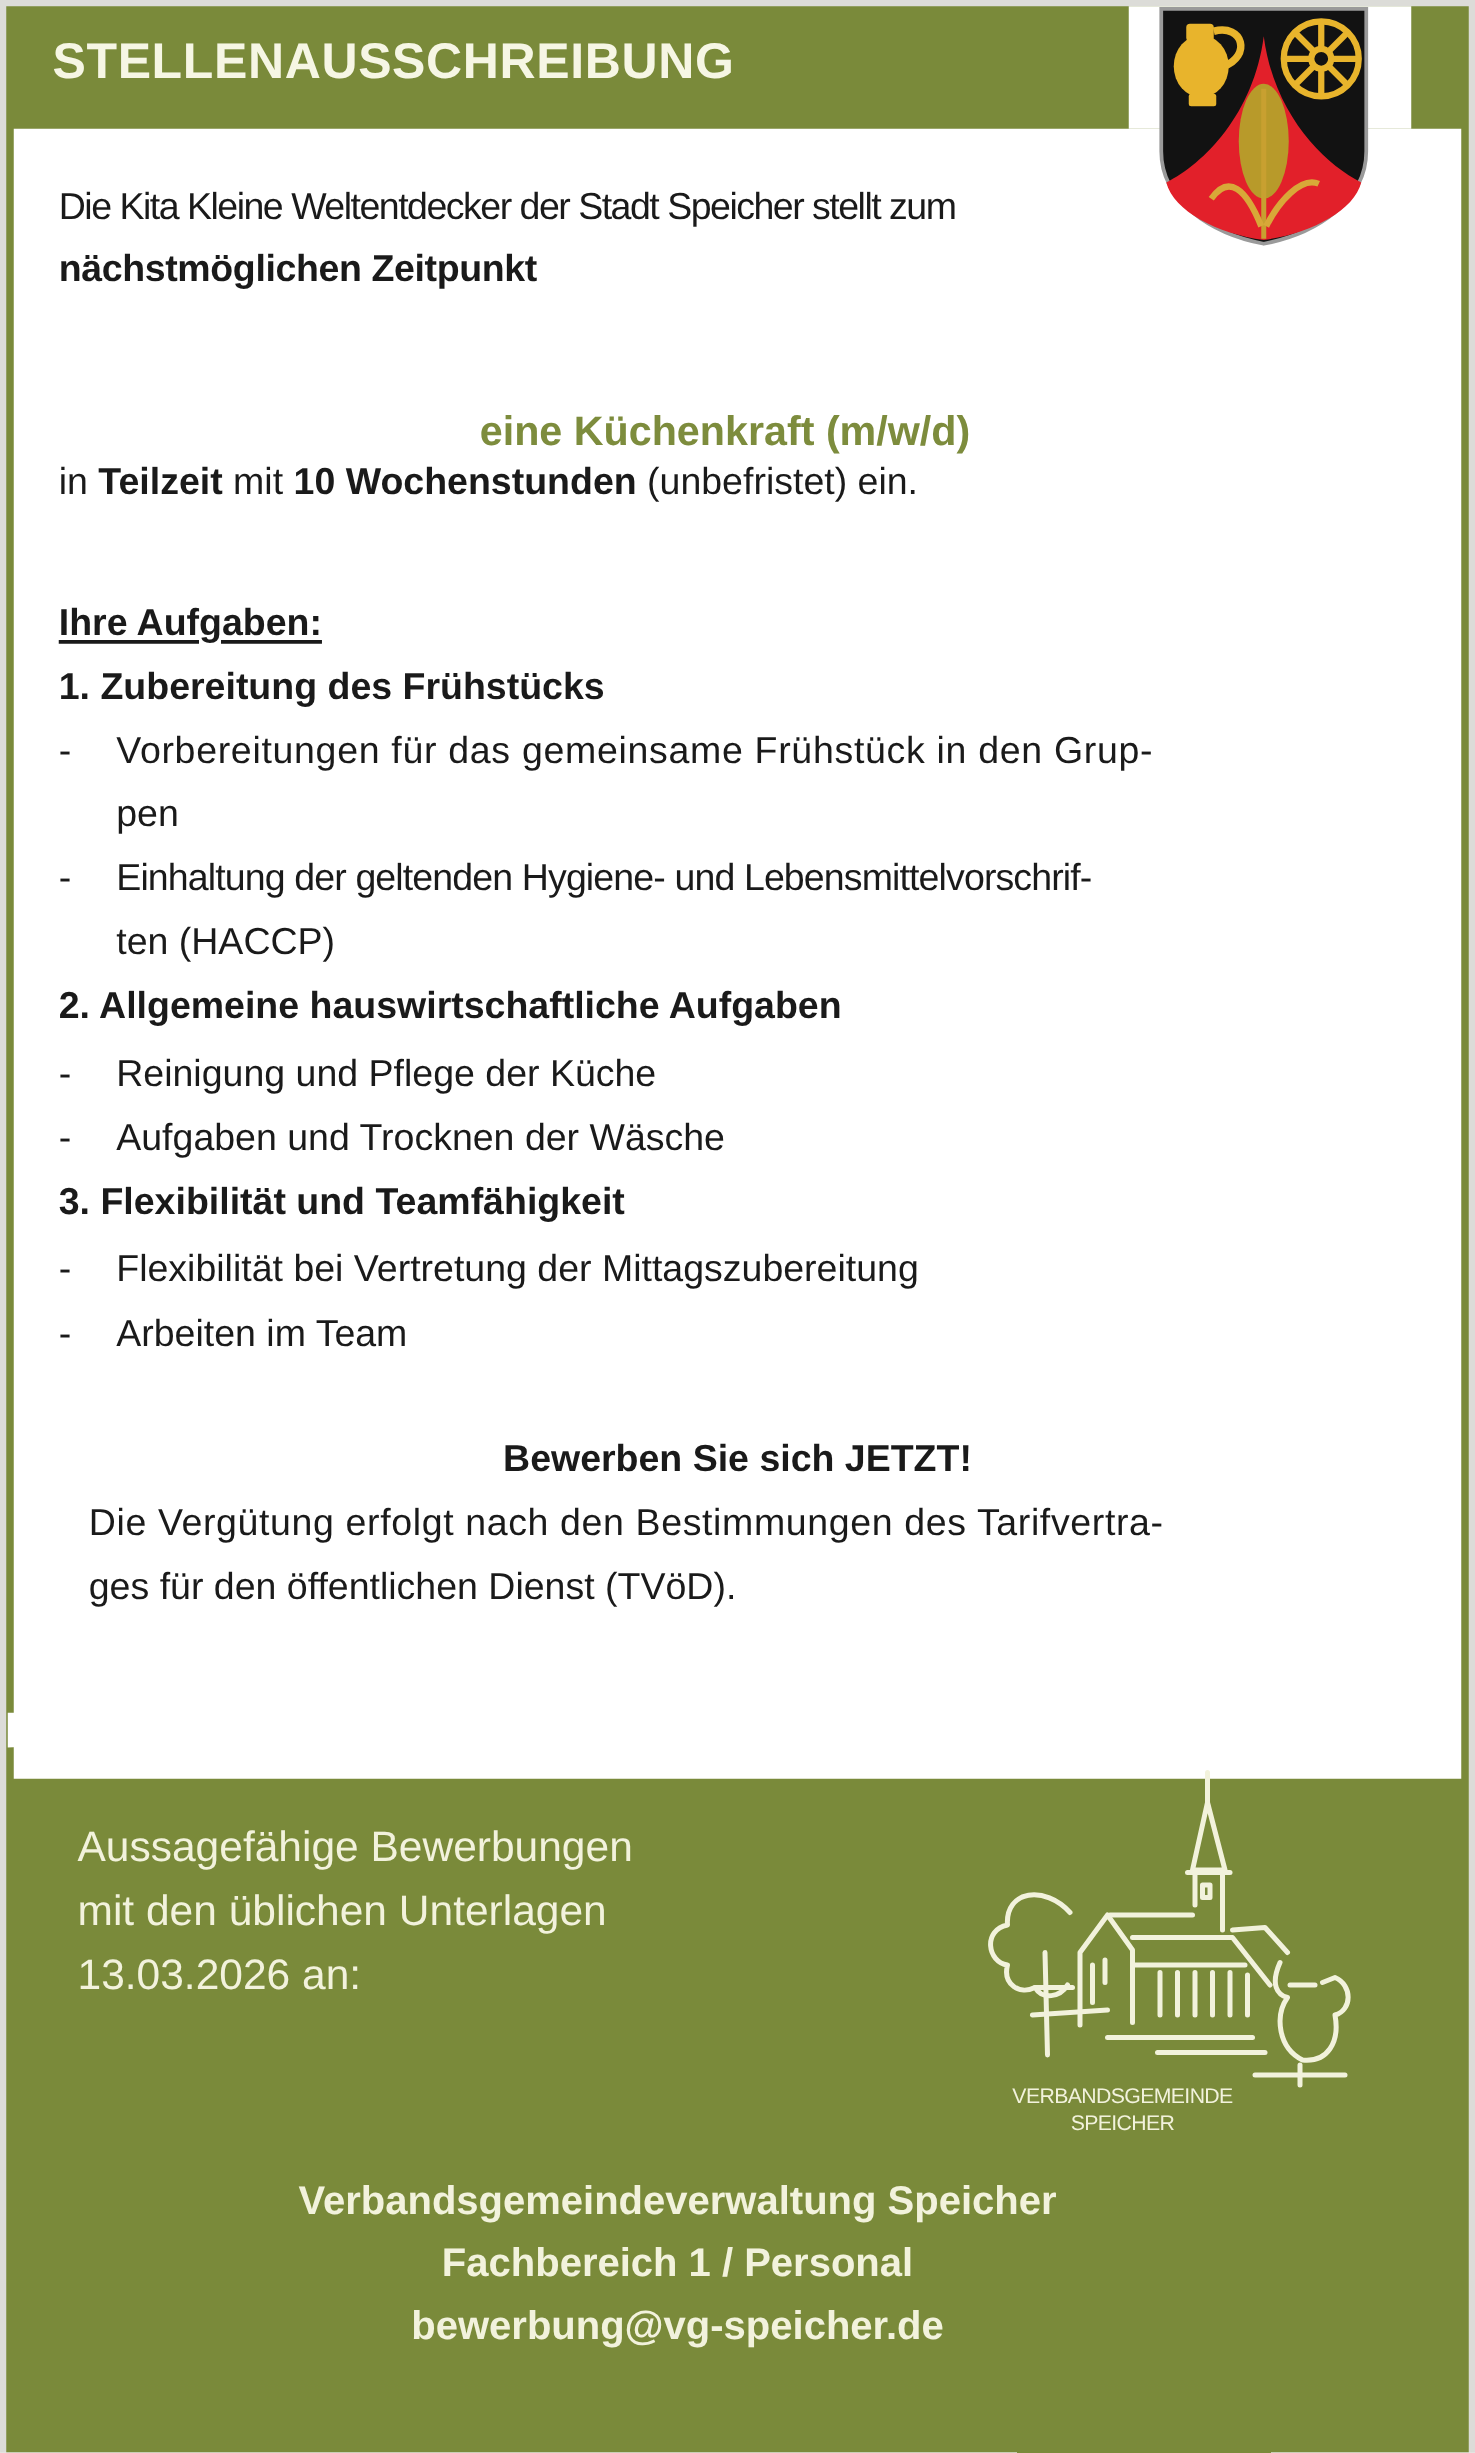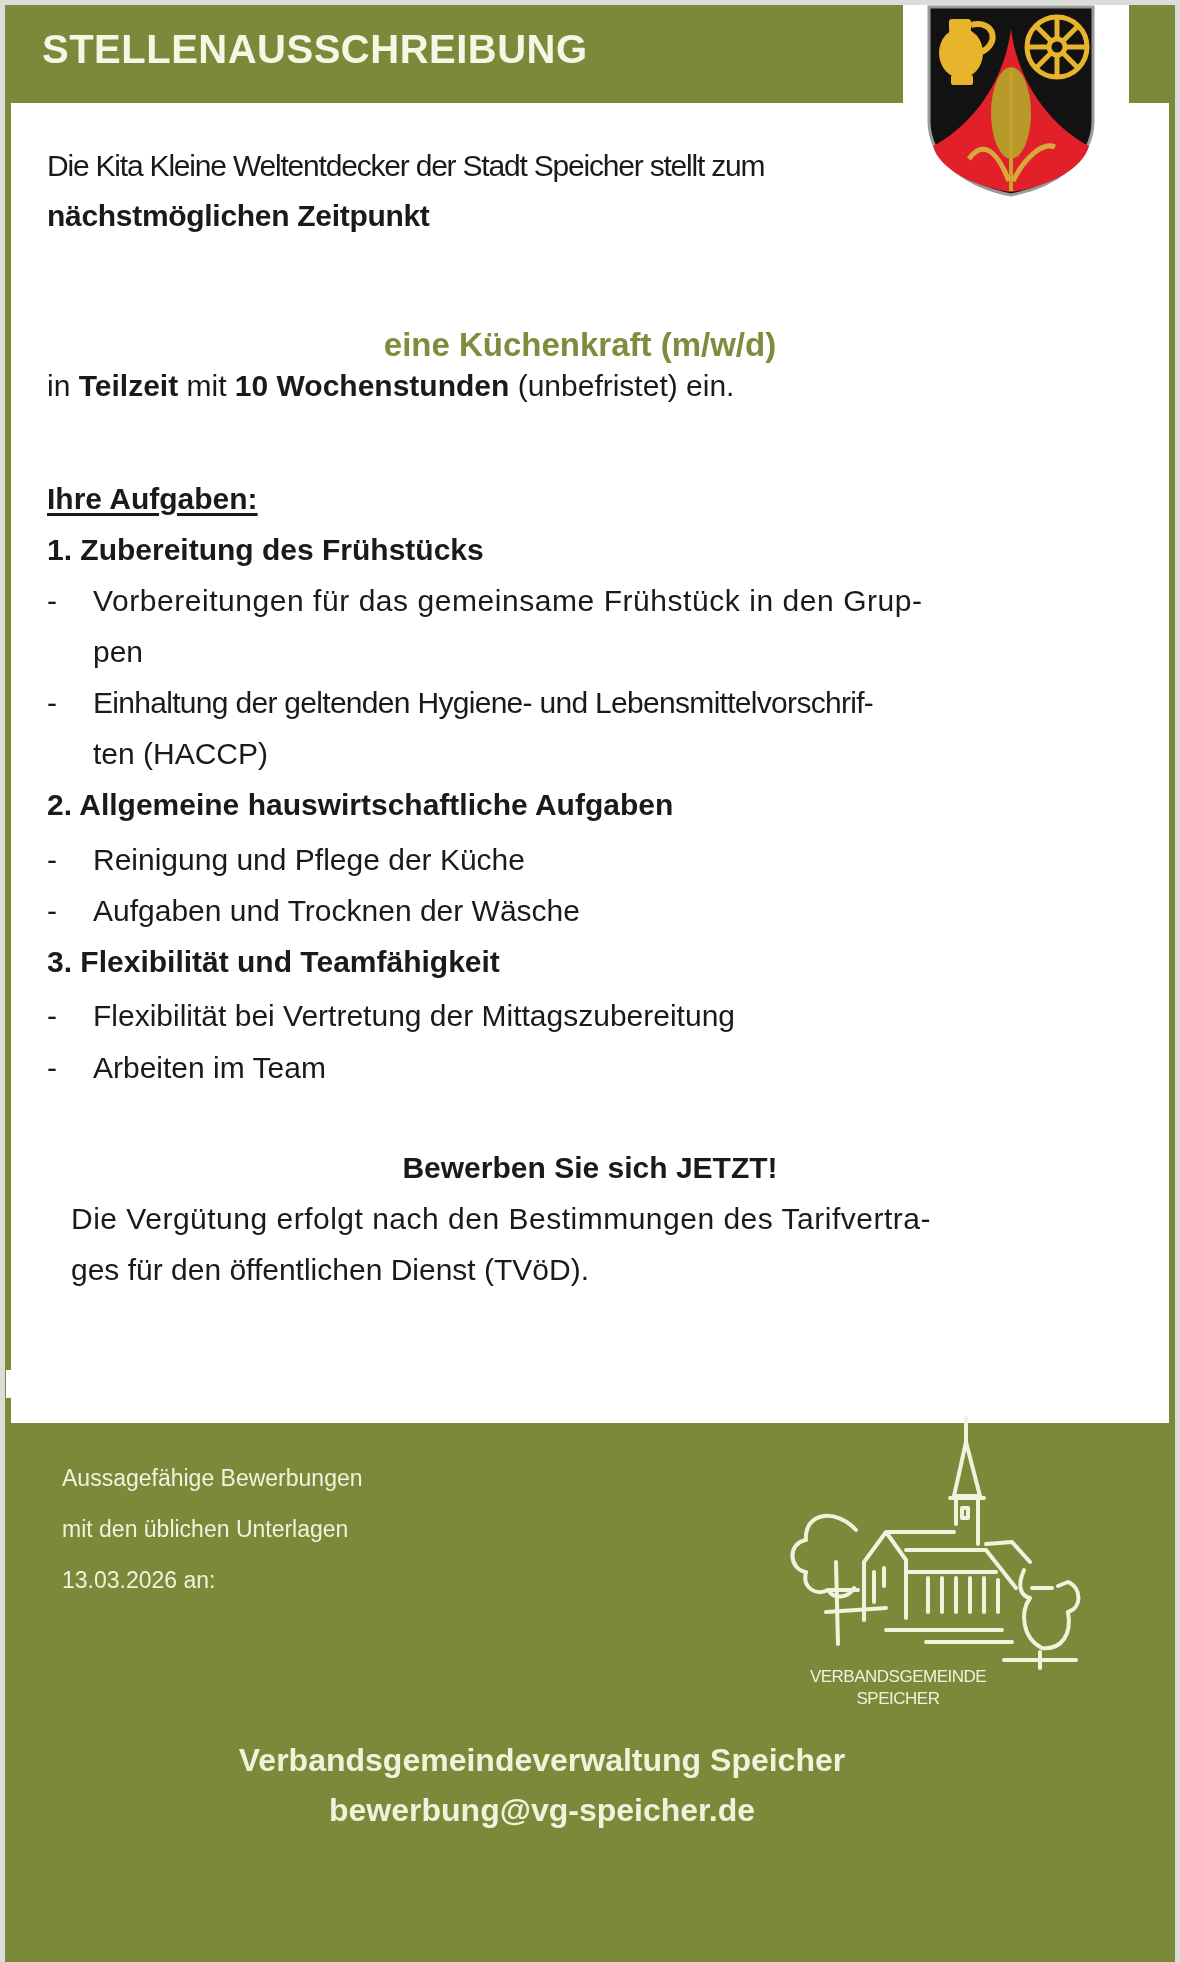--- a/index.html
+++ b/index.html
@@ -31,21 +31,21 @@
     .bul .dash { position: absolute; left: 0; top: 0; }
     .bul .btext { display: block; margin-left: 46px; text-align: justify; }
     .bul .btext .l { display: block; white-space: nowrap; }
 
     .cta { position: absolute; left: 0; width: 1180px; top: 1142px; text-align: center; font-size: 30px; font-weight: bold; line-height: 51px; padding-right: 0px; }
     .pay { position: absolute; left: 47px; width: 1080px; top: 1193px; font-size: 30px; line-height: 51px; }
     .pay .l { display: block; white-space: nowrap; margin-left: 24px; }
 
     .wave { position: absolute; left: 6px; top: 1370px; width: 1158px; height: 80px; }
 
-    .apply { position: absolute; left: 62px; top: 1453px; font-size: 23px; line-height: 51px; color: #f2f2dc; }
+    .apply { position: absolute; left: 62px; top: 1453px; font-size: 34px; line-height: 51px; color: #f2f2dc; }
     .apply .l { display: block; white-space: nowrap; }
 
     .vg-logo { position: absolute; left: 776px; top: 1412px; width: 314px; height: 300px; }
 
     .addr { position: absolute; left: 0; width: 1084px; top: 1735px; text-align: center; font-size: 32px; font-weight: bold; line-height: 50px; color: #f2f2dc; }
     .addr .l { display: block; white-space: nowrap; }
   </style>
 </head>
 <body>
 
@@ -184,14 +184,15 @@
     <path d="M256 176 H276"></path>
     <line x1="228" y1="248" x2="300" y2="248"></line>
     <line x1="264" y1="240" x2="264" y2="256"></line>
   </g>
   <text x="122" y="270" text-anchor="middle" font-family="Liberation Sans, sans-serif" font-size="17" fill="#f2f2dc" letter-spacing="-0.5">VERBANDSGEMEINDE</text>
   <text x="122" y="292" text-anchor="middle" font-family="Liberation Sans, sans-serif" font-size="17" fill="#f2f2dc" letter-spacing="-0.5">SPEICHER</text>
 </svg>
 
 <div class="addr">
   <span class="l">Verbandsgemeindeverwaltung Speicher</span>
+  <span class="l">Fachbereich 1 / Personal</span>
   <span class="l">bewerbung@vg-speicher.de</span>
 </div>
 
 </body></html>

